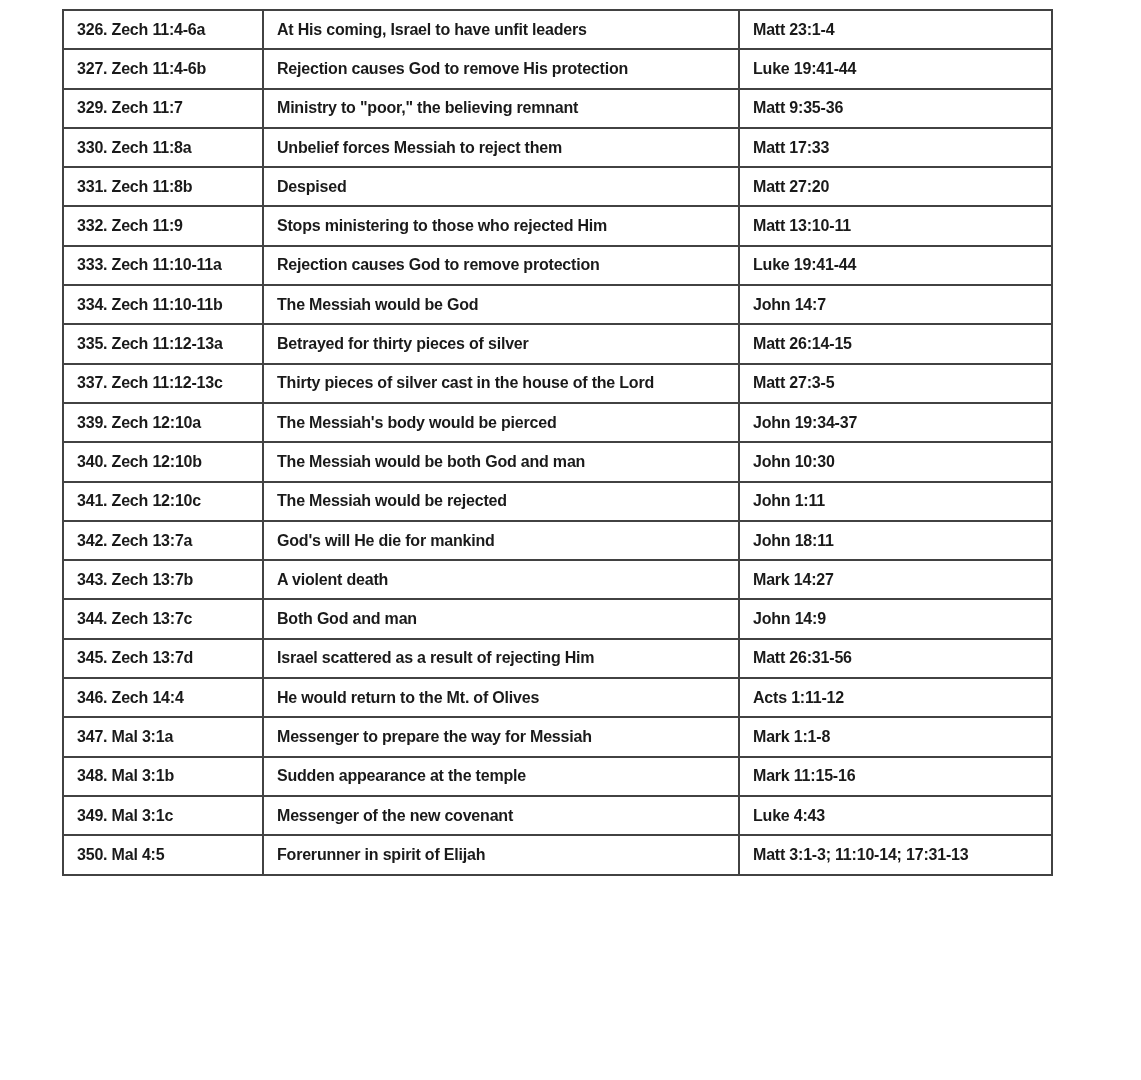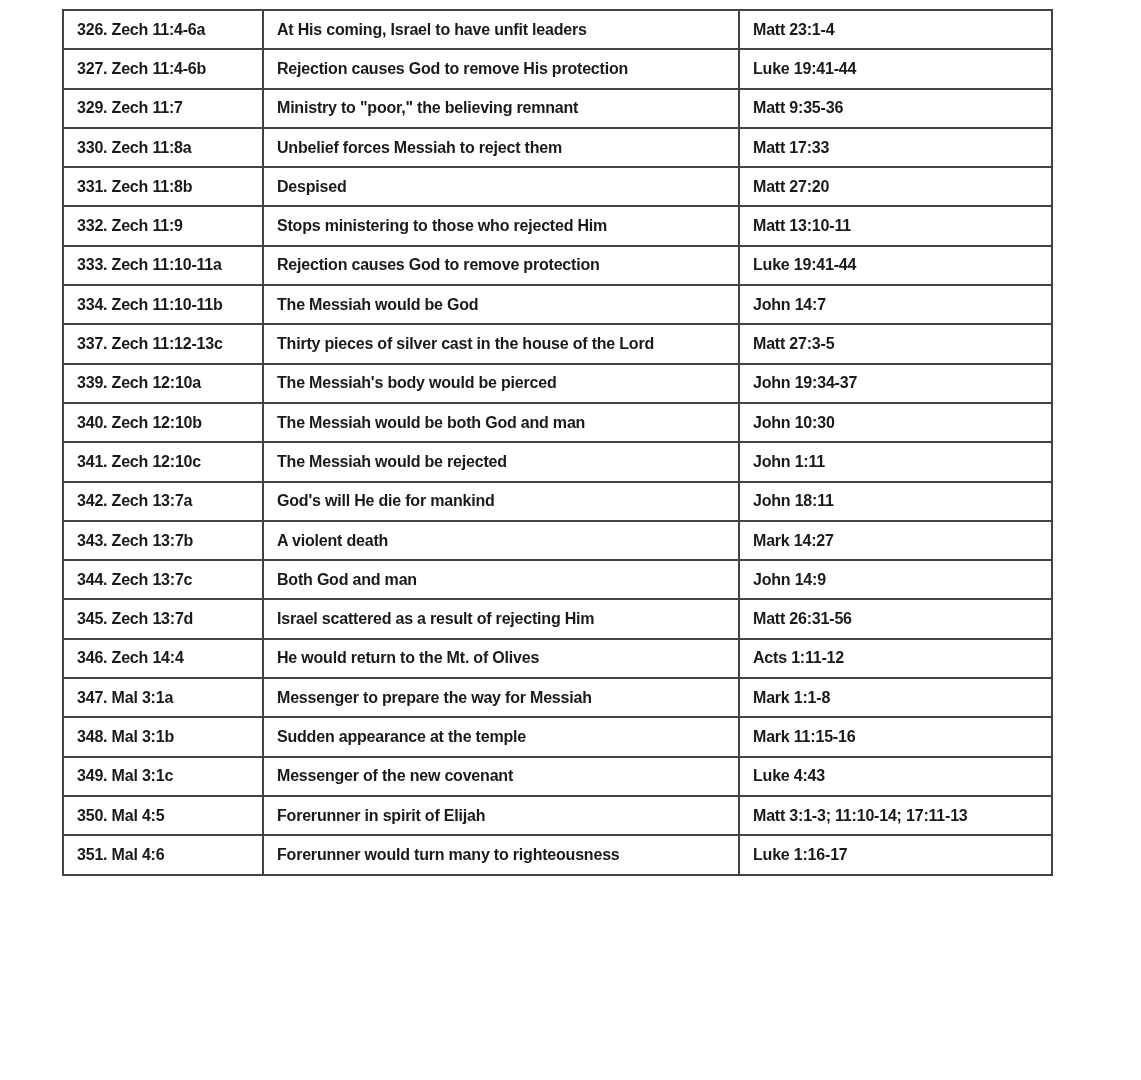--- a/index.html
+++ b/index.html
@@ -99,20 +99,25 @@
     <td>Rejection causes God to remove protection</td>
     <td>Luke 19:41-44</td>
   </tr>
 
   <tr>
     <td>334. Zech 11:10-11b</td>
     <td>The Messiah would be God</td>
     <td>John 14:7</td>
   </tr>
 
+  <tr>
+    <td>335. Zech 11:12-13a</td>
+    <td>Betrayed for thirty pieces of silver</td>
+    <td>Matt 26:14-15</td>
+  </tr>
 
 
   <tr>
     <td>337. Zech 11:12-13c</td>
     <td>Thirty pieces of silver cast in the house of the Lord</td>
     <td>Matt 27:3-5</td>
   </tr>
 
 
   <tr>
@@ -177,24 +182,19 @@
 
   <tr>
     <td>349. Mal 3:1c</td>
     <td>Messenger of the new covenant</td>
     <td>Luke 4:43</td>
   </tr>
 
   <tr>
     <td>350. Mal 4:5</td>
     <td>Forerunner in spirit of Elijah</td>
-    <td>Matt 3:1-3; 11:10-14; 17:11-13</td>
-  </tr>
-
-  <tr>
-    <td>351. Mal 4:6</td>
-    <td>Forerunner would turn many to righteousness</td>
-    <td>Luke 1:16-17</td>
-  </tr>
+    <td>Matt 3:1-3; 11:10-14; 17:31-13</td>
+  </tr>
+
 </tbody>
     </table>
   </div>
 </div>
 
 </body></html>

